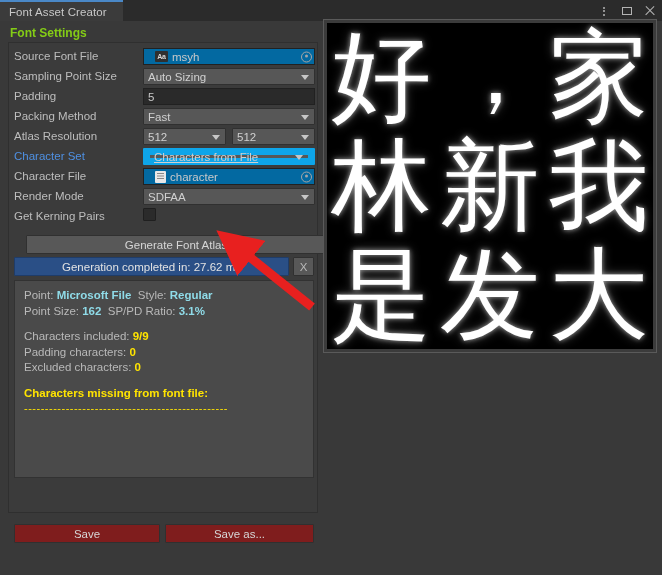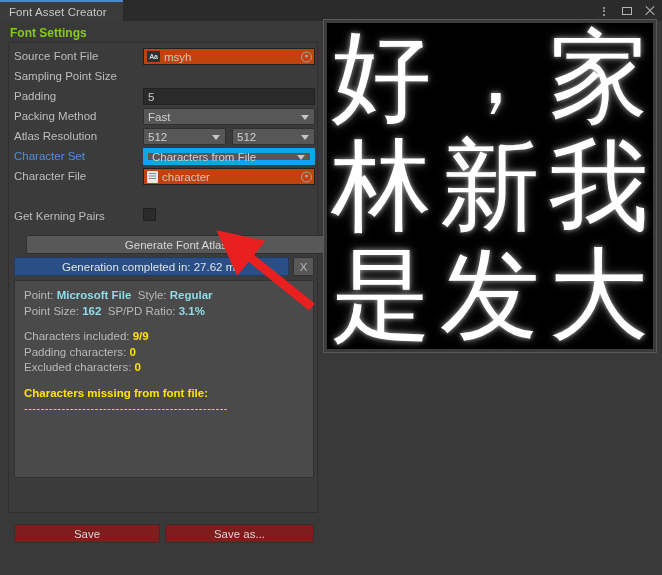--- a/index.html
+++ b/index.html
@@ -62,22 +62,22 @@
   .lbl {
     position: absolute; left: 4px; top: 2px;
     font-size: 11.5px; color: #bdbdbd; white-space: nowrap;
   }
   .lbl.accent { color: #4f90e2; }
 
   .fieldwrap { position: absolute; left: 133px; top: 0; width: 172px; height: 17px; }
 
   .objfield {
     position: relative; width: 100%; height: 17px;
-    background: #c2410c; border: 1px solid #212121;
-    display: flex; align-items: center; padding-left: 3px;
+    background: #0369a1; border: 1px solid #212121;
+    display: flex; align-items: center; padding-left: 11px;
     font-size: 11.5px; color: #c9c9c9;
   }
   .objfield .oname { margin-left: 4px; }
   .aa-ico {
     width: 13px; height: 11px; background: #2f2f2f;
     color: #d9d9d9; font-size: 7px; font-weight: bold;
     display: flex; align-items: center; justify-content: center;
     letter-spacing: -.3px; border-radius: 1px;
   }
   .txt-ico {
@@ -96,21 +96,21 @@
     content: ""; position: absolute; left: 2.6px; top: 2.6px;
     width: 3.2px; height: 3.2px; background: #a5a5a5; border-radius: 50%;
   }
 
   .dropdown {
     position: relative; width: 100%; height: 17px;
     background: #575757; border: 1px solid #303030; border-radius: 1px;
     display: flex; align-items: center; padding-left: 4px;
     font-size: 11.5px; color: #d0d0d0;
   }
-  .dropdown.hl { border: 5px solid #0ea5e9; }
+  .dropdown.hl { border: 7px solid #0ea5e9; text-decoration: underline; }
   .dropdown .caret {
     position: absolute; right: 5px; top: 50%; margin-top: -2px;
     width: 0; height: 0;
     border-left: 4.5px solid transparent; border-right: 4.5px solid transparent;
     border-top: 5px solid #c6c6c6;
   }
   .textfield {
     width: 100%; height: 17px;
     background: #2a2a2a; border: 1px solid #212121;
     display: flex; align-items: center; padding-left: 4px;
@@ -225,20 +225,26 @@
         <div class="objfield">
           <span class="aa-ico">Aa</span>
           <span class="oname">msyh</span>
           <span class="picker"></span>
         </div>
       </div>
     </div>
 
     <div class="row" style="top:25px">
       <div class="lbl">Sampling Point Size</div>
+      <div class="fieldwrap">
+        <div class="dropdown">
+          <span>Auto Sizing</span>
+          <span class="caret"></span>
+        </div>
+      </div>
     </div>
 
     <div class="row" style="top:45px">
       <div class="lbl">Padding</div>
       <div class="fieldwrap">
         <div class="textfield">
           <span>5</span>
         </div>
       </div>
     </div>
@@ -281,20 +287,29 @@
       <div class="lbl">Character File</div>
       <div class="fieldwrap">
         <div class="objfield">
           <span class="txt-ico"></span>
           <span class="oname">character</span>
           <span class="picker"></span>
         </div>
       </div>
     </div>
 
+    <div class="row" style="top:145px">
+      <div class="lbl">Render Mode</div>
+      <div class="fieldwrap">
+        <div class="dropdown">
+          <span>SDFAA</span>
+          <span class="caret"></span>
+        </div>
+      </div>
+    </div>
 
     <div class="row" style="top:165px">
       <div class="lbl">Get Kerning Pairs</div>
       <div class="fieldwrap">
         <div class="checkbox"></div>
       </div>
     </div>
 
     <div class="genbtn">
       <span>Generate Font Atlas</span>

